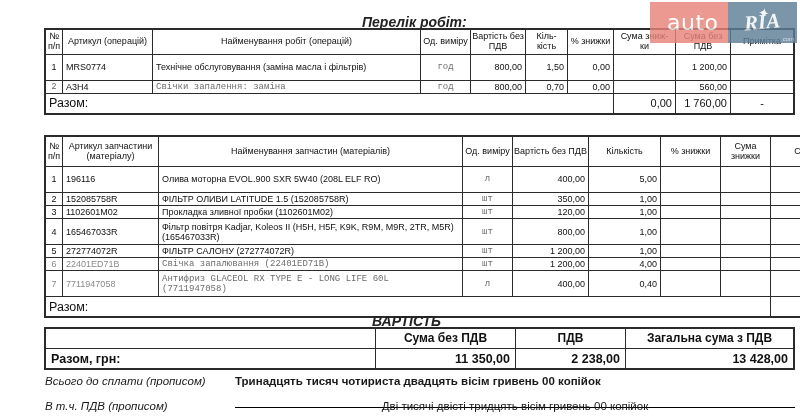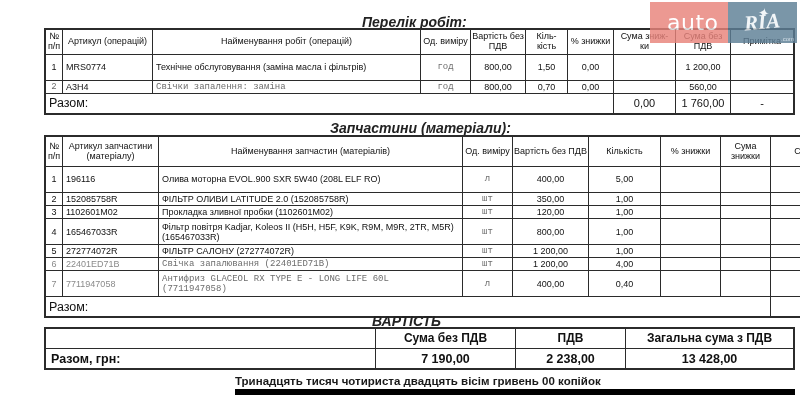--- a/index.html
+++ b/index.html
@@ -56,41 +56,41 @@
     padding:1px 3px;
     vertical-align:middle;
     overflow:hidden;
     font-weight:normal;
     line-height:1.12;
   }
   table.doc thead td{
     text-align:center;font-size:9px;line-height:1.1;padding:2px 1px;
   }
   .c{text-align:center;}
-  .r{text-align:center;}
+  .r{text-align:right;}
   .l{text-align:left;}
   .faint{color:#6d6d6d;font-family:Liberation Mono, monospace;}
   .faint2{color:#8a8a8a;}
 
   .totalrow td{
     font-size:12.5px;font-weight:bold;padding:2px 4px;height:17px;
   }
   .totalrow td.num{font-size:11px;}
 
   
   .doc{box-shadow:0 0 0 1px #2b2b2b;}
 
   
   .propline{position:absolute;font-size:11.5px;}
   .propline .lbl{
     position:absolute;left:0;top:0;font-style:italic;white-space:nowrap;color:#1a1a1a;
   }
   .propline .val{
     position:absolute;top:0;white-space:nowrap;font-weight:bold;color:#1a1a1a;
-    border-bottom:6px solid #000000;padding-bottom:2px;
+    border-bottom:1px solid #000000;padding-bottom:20px;
   }
 
   
   table.cost td{font-size:11.5px;}
   table.cost thead td{font-weight:bold;font-size:12px;text-align:center;padding:3px 2px;}
   table.cost tbody td{font-weight:bold;font-size:12.5px;padding:2px 5px;}
 </style>
 </head>
 <body>
 
@@ -163,21 +163,20 @@
       </tr>
       <tr class="totalrow">
         <td colspan="7" class="l">Разом:</td>
         <td class="r num">0,00</td>
         <td class="r num">1 760,00</td>
         <td class="c num">-</td>
       </tr>
     </tbody>
   </table>
 
-  <div class="caption" style="left:330px;top:120px;">Запчастини (матеріали):</div>
 
   <table class="doc" style="left:45px;top:136px;width:748px;">
     <colgroup>
       <col style="width:17px">
         <col style="width:96px">
         <col style="width:304px">
       <col style="width:50px">
         <col style="width:76px">
         <col style="width:72px">
       <col style="width:60px">
@@ -205,21 +204,21 @@
           <td class="c faint">л</td>
           <td class="r">400,00</td>
           <td class="r">5,00</td>
           <td class="r"></td>
           <td class="r"></td>
           <td class="r">2 000,00</td>
         </tr>
         <tr style="height: 13px;">
           <td class="c">2</td>
           <td class="l">152085758R</td>
-          <td class="l">ФІЛЬТР ОЛИВИ LATITUDE 2.0 (152085758R)</td>
+          <td class="l">ФІЛЬТР ОЛИВИ LATITUDE 1.5 (152085758R)</td>
           <td class="c faint">шт</td>
           <td class="r">350,00</td>
           <td class="r">1,00</td>
           <td class="r"></td>
           <td class="r"></td>
           <td class="r">350,00</td>
         </tr>
         <tr style="height: 13px;">
           <td class="c">3</td>
           <td class="l">1102601M02</td>
@@ -297,25 +296,30 @@
       <tr style="height:19px;">
         <td></td>
         <td>Сума без ПДВ</td>
         <td>ПДВ</td>
         <td>Загальна сума з ПДВ</td>
       </tr>
     </thead>
     <tbody>
       <tr style="height:20px;">
         <td class="l">Разом, грн:</td>
-        <td class="r">7 190,00</td>
+        <td class="r">11 350,00</td>
         <td class="r">2 238,00</td>
         <td class="r">13 428,00</td>
       </tr>
     </tbody>
   </table>
 
   <div class="propline" style="left:45px;top:375px;width:750px;height:18px;">
+    <span class="lbl">Всього до сплати (прописом)</span>
     <span class="val" style="left:190px;width:560px;">Тринадцять тисяч чотириста двадцять вісім гривень 00 копійок</span>
   </div>
 
+  <div class="propline" style="left:45px;top:400px;width:750px;height:18px;">
+    <span class="lbl">В т.ч. ПДВ (прописом)</span>
+    <span class="val faint2" style="left:190px;width:560px;font-weight:normal;text-align:center;">Дві тисячі двісті тридцять вісім гривень 00 копійок</span>
+  </div>
 
 </div>
 
 </body></html>

